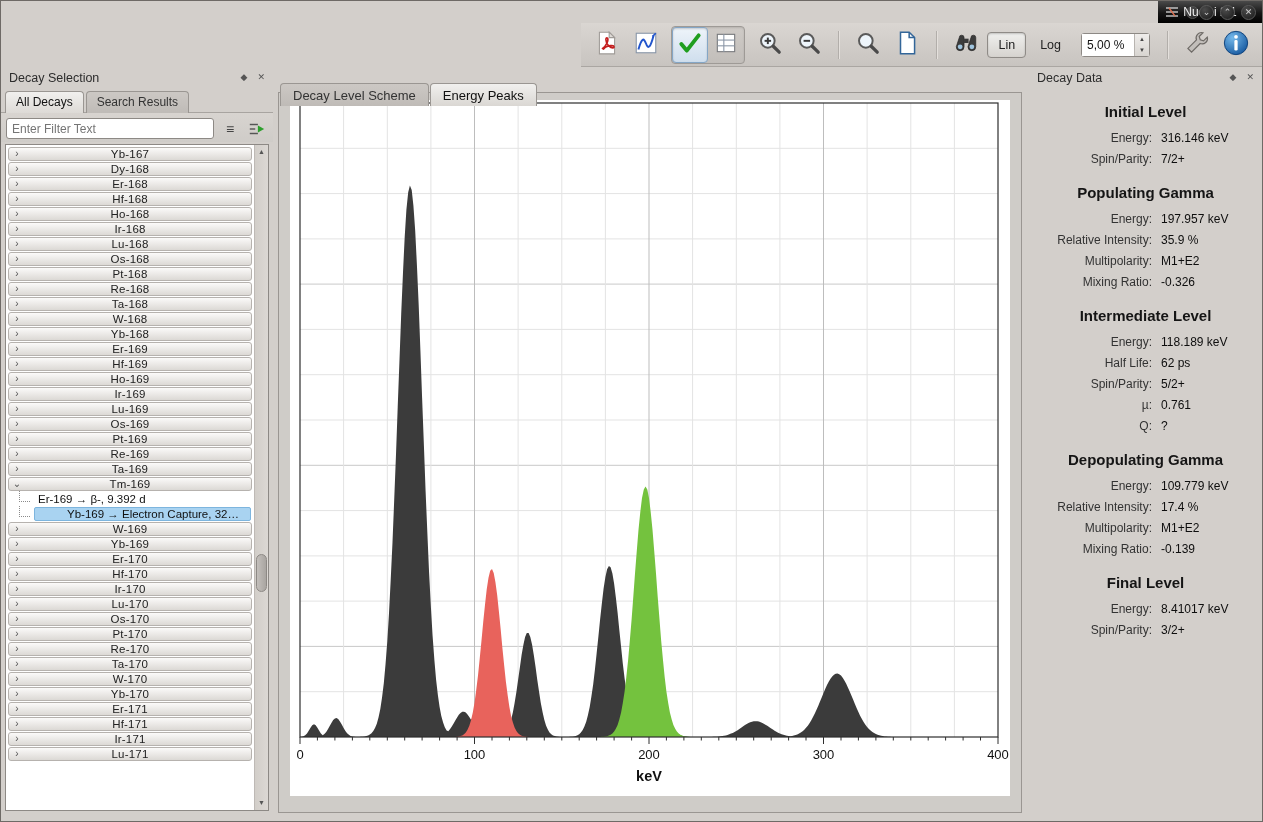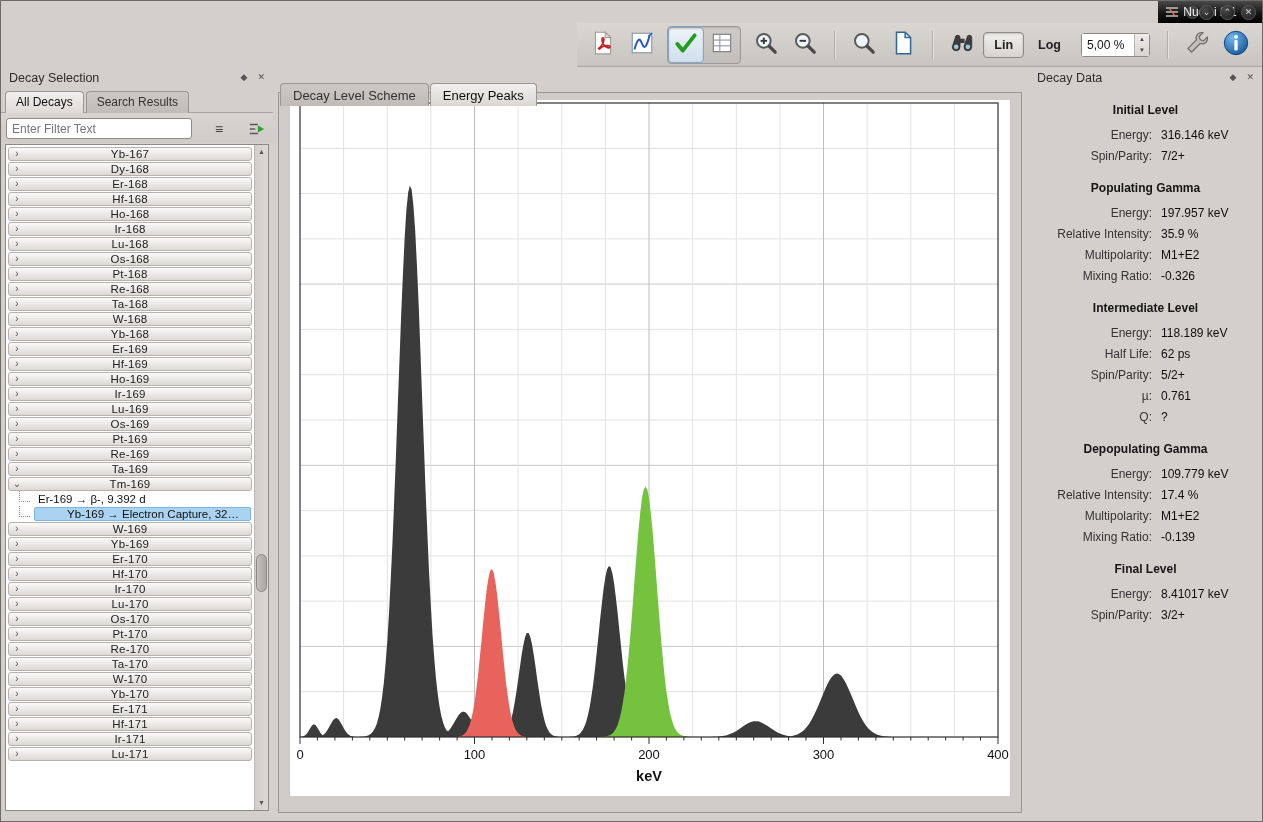--- a/index.html
+++ b/index.html
@@ -14,39 +14,39 @@
   .menu-dot { width:13px; height:13px; border-radius:50%; background:radial-gradient(circle at 35% 30%, #585858, #1c1c1c); border:1px solid #555; }
   .win-buttons { margin-left:auto; display:flex; gap:6px; z-index:2; }
   .win-btn { width:15px; height:15px; border-radius:50%; background:radial-gradient(circle at 35% 30%, #4c4c4c, #181818); border:1px solid #5a5a5a; color:#cfcfcf; font-size:9px; line-height:13px; text-align:center; cursor:default; }
 
   
   .toolbar { height:44px; flex:0 0 auto; display:flex; align-items:center; padding:0 8px; gap:3px; background:linear-gradient(#dad6d2,#c8c4c0); border-bottom:1px solid #aaa6a2; }
   .tb-btn { width:36px; height:36px; display:flex; align-items:center; justify-content:center; border-radius:4px; border:1px solid transparent; }
   .tb-group { display:flex; border:1px solid #9e9a96; border-radius:4px; background:linear-gradient(#cfcbc7,#c2beba); box-shadow:inset 0 1px 2px rgba(0,0,0,.12); margin:0 4px; }
   .tb-btn.toggled { background:linear-gradient(#eef4fa,#cfdeed); border:1px solid #84a6c6; box-shadow:inset 0 1px 2px rgba(0,0,0,.18); }
   .tb-sep { width:1px; height:28px; background:#b2aeaa; margin:0 8px; box-shadow:1px 0 0 #e4e0dc; }
-  .tb-text-btn { height:26px; padding:0 10px; display:flex; align-items:center; font-size:12.5px; color:#222; border-radius:4px; border:1px solid transparent;font-weight:bold; }
+  .tb-text-btn { height:26px; padding:0 10px; display:flex; align-items:center; font-size:12.5px; color:#222; border-radius:4px; border:1px solid transparent; }
   .tb-text-btn.toggled { background:linear-gradient(#f0f0ee,#d6d3cf); border:1px solid #8f8b87; box-shadow:inset 0 1px 2px rgba(0,0,0,.2); }
   .spinbox { display:flex; align-items:stretch; height:24px; border:1px solid #8d8985; border-radius:3px; background:#fff; margin:12px 6px; }
   .spinbox input { width:52px; border:none; outline:none; font-size:12px; padding:0 5px; font-family:"Liberation Sans",sans-serif; color:#111; }
   .spin-arrows { display:flex; flex-direction:column; border-left:1px solid #b8b4b0; width:15px; background:linear-gradient(#efedeb,#d8d5d1); }
   .spin-arrows span { flex:1; font-size:6px; line-height:10px; text-align:center; color:#444; }
 
   
   .main { flex:1 1 auto; display:flex; min-height:0; }
 
   
   .left-dock { width:272px; flex:0 0 auto; display:flex; flex-direction:column; min-height:0; }
   .dock-header { height:21px; display:flex; align-items:center; padding:0 8px; font-size:12.5px; color:#2c2c2c; flex:0 0 auto; }
   .dock-header .spacer { flex:1; }
   .dock-btn { font-size:9px; color:#555; margin-left:10px; line-height:1; }
   .panel-tabs { display:flex; padding:2px 4px 0 4px; gap:2px; flex:0 0 auto; }
   .ptab { font-size:12px; padding:3px 10px 4px 10px; border:1px solid #9a9692; border-bottom:none; border-radius:4px 4px 0 0; background:linear-gradient(#ccc8c4,#bfbbb7); color:#333; position:relative; top:1px; }
   .ptab.active { background:linear-gradient(#f1f0ee,#dddad6); color:#111; z-index:2; }
-  .filter-row { display:flex; align-items:center; gap:16px; padding:5px 5px 3px 5px; border-top:1px solid #a8a4a0; flex:0 0 auto; background:linear-gradient(#d8d4d0,#cfccc8); }
+  .filter-row { display:flex; align-items:center; gap:5px; padding:5px 5px 3px 5px; border-top:1px solid #a8a4a0; flex:0 0 auto; background:linear-gradient(#d8d4d0,#cfccc8); }
   .filter-input { flex:1; height:21px; border:1px solid #8d8985; border-radius:3px; background:#fff; font-size:12px; padding:0 5px; color:#9a9a9a; font-family:"Liberation Sans",sans-serif; outline:none; }
   .filter-btn { width:22px; height:20px; display:flex; align-items:center; justify-content:center; font-size:14px; color:#444; }
   .filter-btn svg { display:block; }
 
   .tree-frame { margin:2px 4px 2px 4px; border:1px solid #8d8985; background:#fff; flex:1 1 auto; display:flex; min-height:0; overflow:hidden; }
   .tree-list { flex:1 1 auto; overflow:hidden; padding:1px 1px; }
   .tree-row { height:14px; margin:1px 1px; border:1px solid #b6b2ae; border-radius:3px; background:linear-gradient(#fbfaf9,#dcd9d5); display:flex; align-items:center; font-size:11.5px; color:#222; }
   .tree-row .chevron { width:16px; text-align:center; color:#555; font-size:10px; line-height:1; }
   .tree-row .tree-label { flex:1; text-align:center; margin-right:16px; letter-spacing:.2px; }
   .tree-child { height:14px; margin:1px 2px 1px 10px; display:flex; align-items:center; font-size:11.5px; color:#111; }
@@ -64,21 +64,21 @@
   .center-tabs { display:flex; padding:2px 2px 0 2px; gap:1px; flex:0 0 auto; }
   .ctab { font-size:13px; padding:4px 12px 3px 12px; border:1px solid #9a9692; border-bottom:none; border-radius:4px 4px 0 0; background:linear-gradient(#ccc8c4,#bfbbb7); color:#333; position:relative; top:14px; }
   .ctab.active { background:linear-gradient(#f1f0ee,#dad7d3); color:#111; z-index:2; }
   .center-pane { flex:1 1 auto; border:1px solid #9a9692; background:#cfccc8; padding:7px 11px; min-height:0; }
   .chart-white { background:#fff; width:720px; height:696px; }
   .chart-white svg { display:block; }
 
   
   .right-dock { width:235px; flex:0 0 auto; display:flex; flex-direction:column; padding:0 0 0 2px; }
   .dd-body { padding:0 8px; }
-  .dd-heading { font-weight:bold; font-size:12px; text-align:center; margin:15px 0 7px 0; color:#151515; }
+  .dd-heading { font-weight:bold; font-size:15px; text-align:center; margin:15px 0 7px 0; color:#151515; }
   .dd-row { display:flex; font-size:12px; padding:3.5px 0; }
   .dd-label { width:124px; text-align:right; color:#333; padding-right:9px; flex:0 0 auto; }
   .dd-value { flex:1; color:#0e0e0e; }
 
   
   .bottom-strip { height:8px; flex:0 0 auto; background:linear-gradient(#4b9cb1,#1f5d70); border-top:1px solid #15414f; }
 </style>
 </head>
 <body>
 

